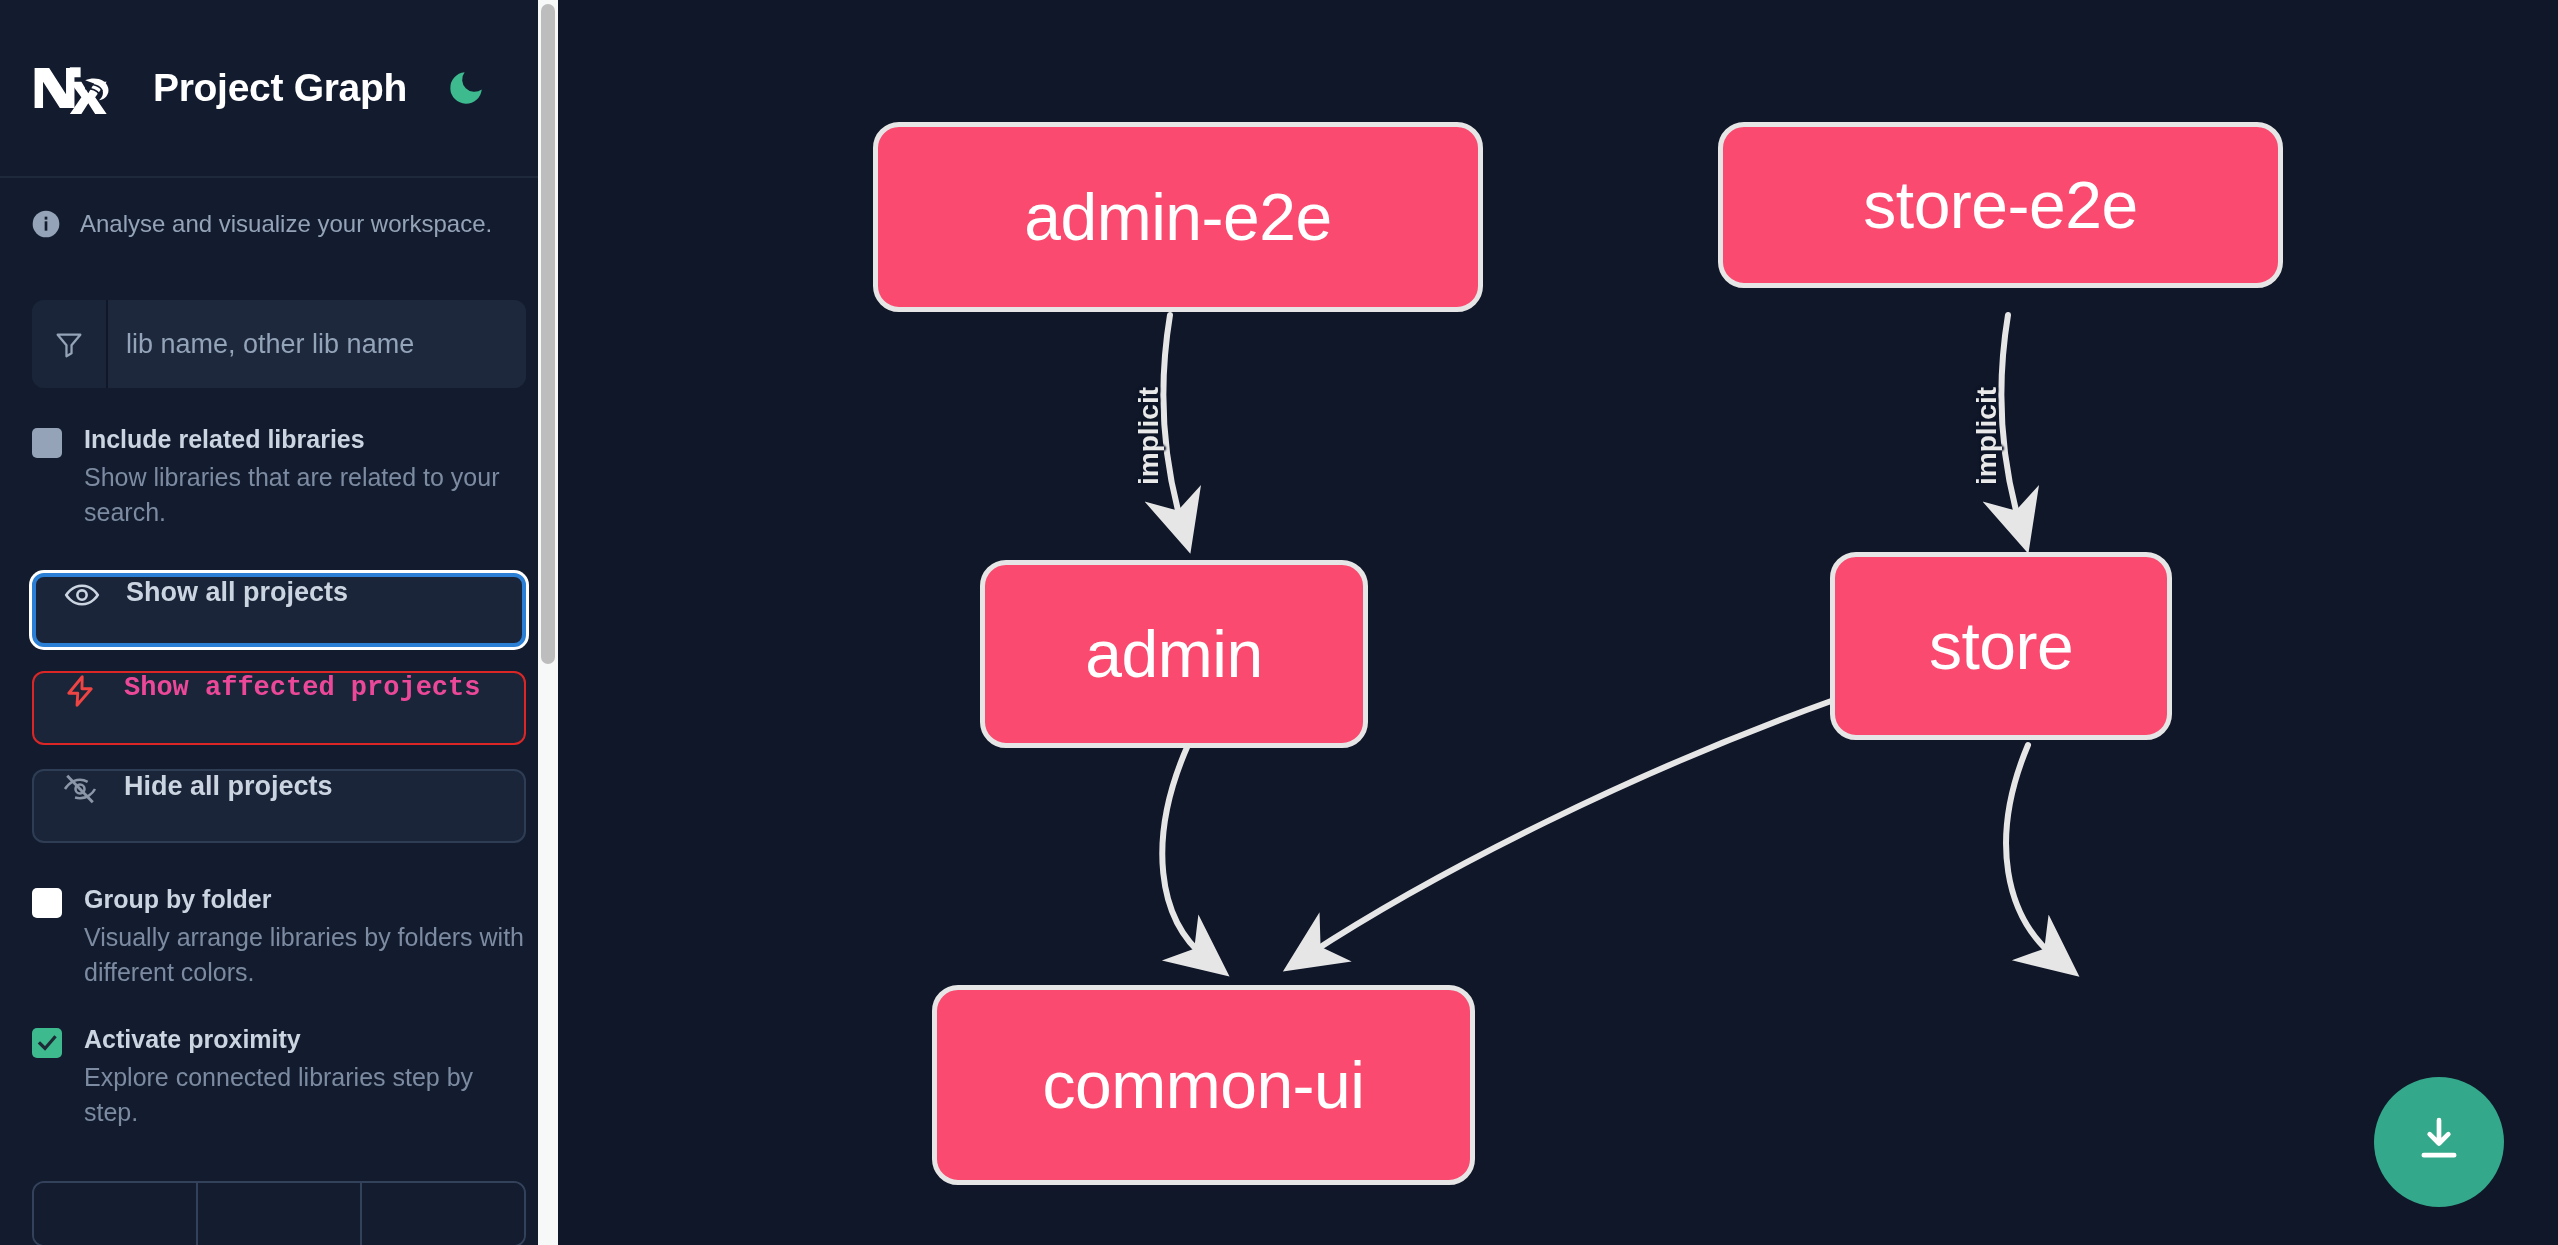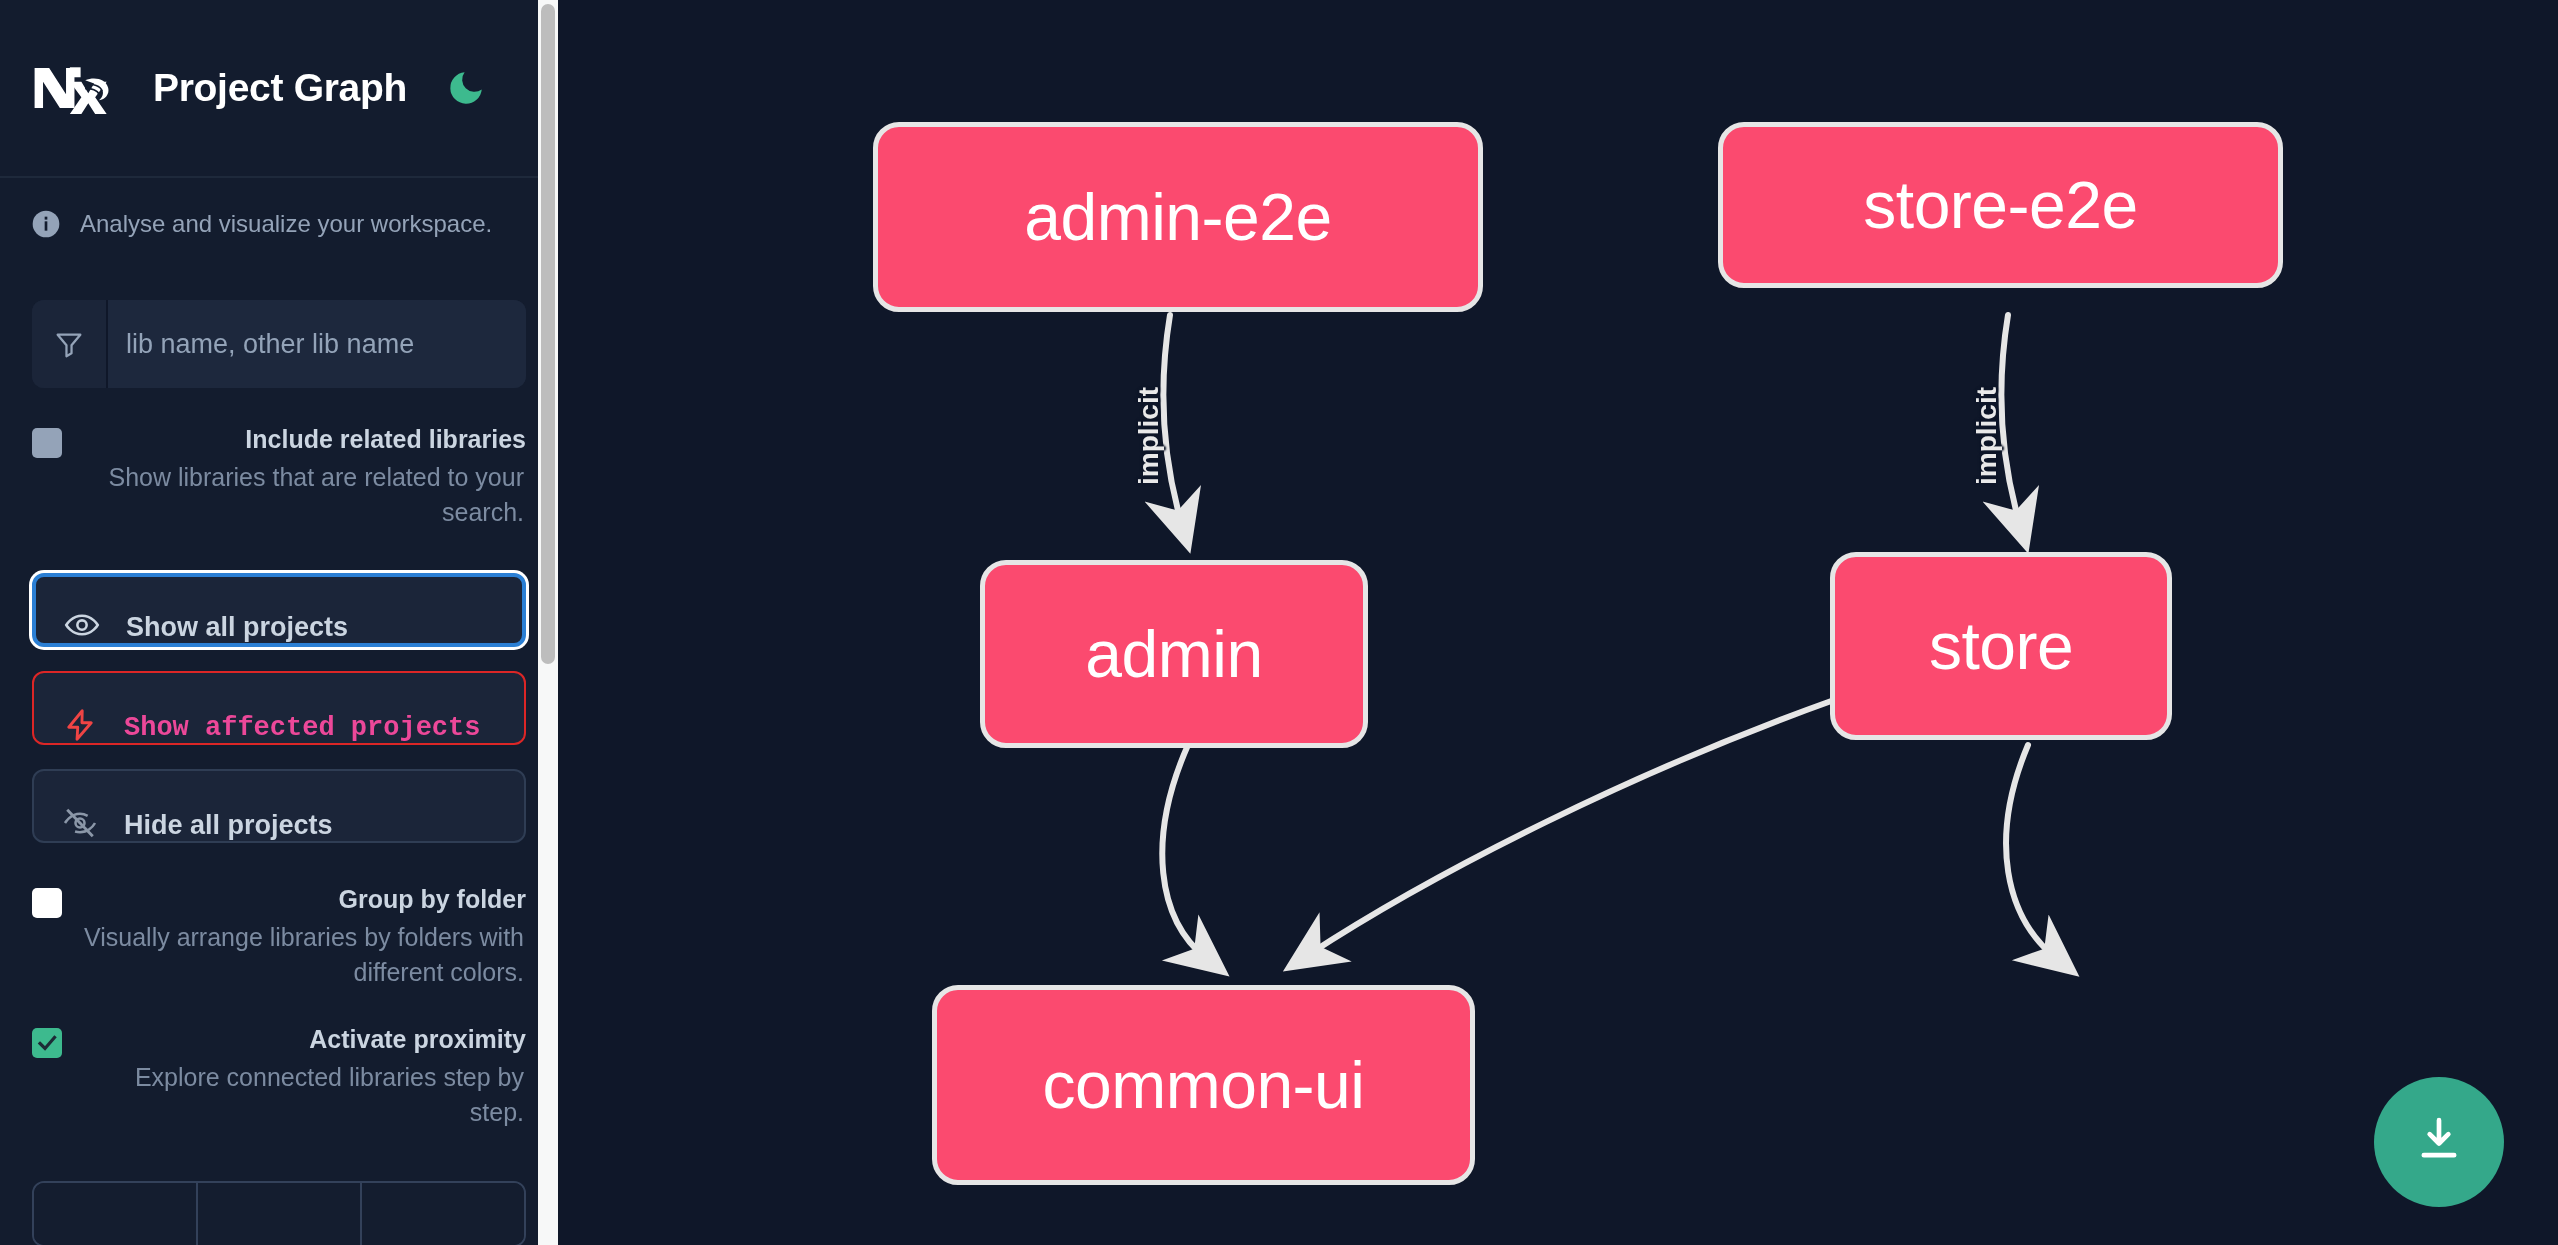--- a/index.html
+++ b/index.html
@@ -82,28 +82,28 @@
   .cbox {
     flex: 0 0 30px; width: 30px; height: 30px;
     border-radius: 5px; margin-top: 5px;
     cursor: pointer;
     display:flex;align-items:center;justify-content:center;
   }
   .cbox.grey  { background: #94a3b8; }
   .cbox.white { background: #ffffff; }
   .cbox.green { background: #3dba8e; }
   .cbox svg { display:block; }
-  .check-texts { flex: 1 1 auto; text-align: right; }
+  .check-texts { flex: 1 1 auto; }
   .check-title { color: #cbd5e1; font-size: 25px; font-weight: 700; line-height: 1.32; }
   .check-desc  { color: #7c8ba1; font-size: 25px; line-height: 1.38; margin-top: 4px; max-width: 440px; }
 
   .btn-stack { margin: 44px 32px 0 32px; display: flex; flex-direction: column; gap: 24px; }
   .gbtn {
     height: 74px; border-radius: 12px;
-    display: flex; align-items: flex-end;
+    display: flex; align-items: flex-start;
     padding-left: 28px; gap: 26px;
     background: #1b2539;
     border: 2px solid #2f3d54;
     font-size: 27px; font-weight: 700;
     color: #cbd5e1; cursor: pointer;
   }
   .gbtn.focused {
     border: 4px solid #2b7fd4;
     box-shadow: 0 0 0 3px #ffffff;
   }

